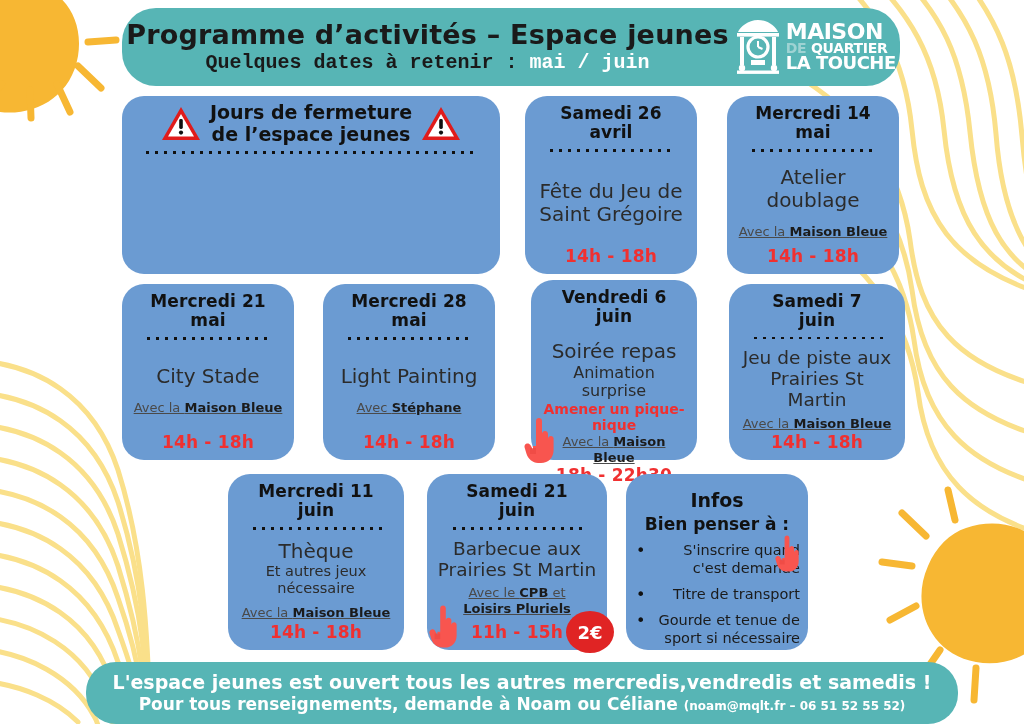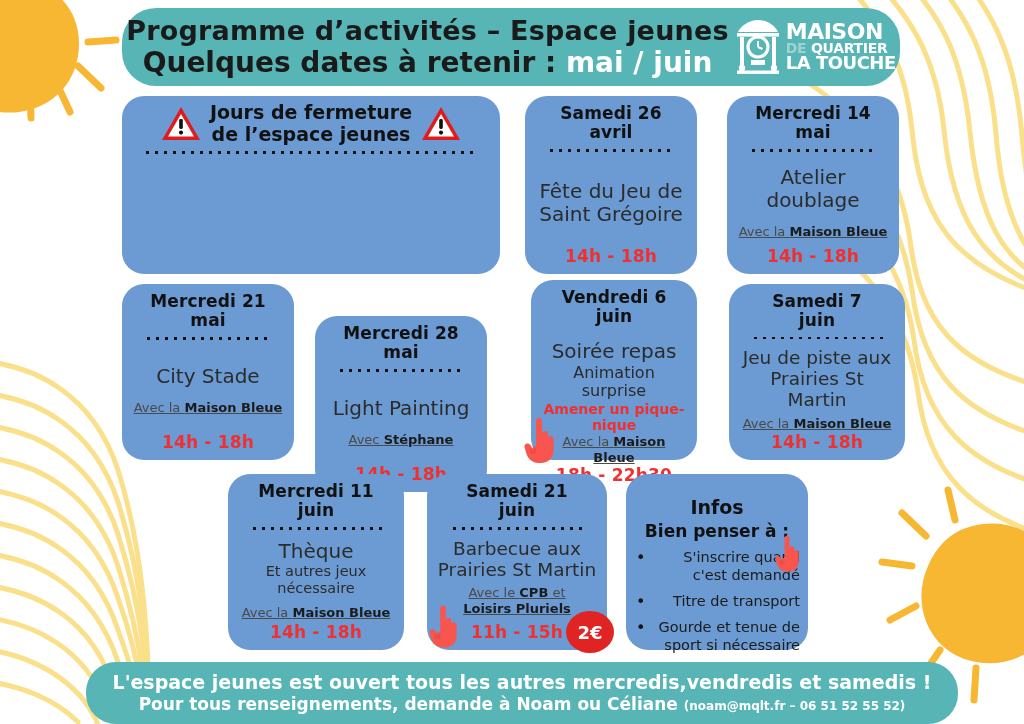--- a/index.html
+++ b/index.html
@@ -24,22 +24,22 @@
   #footer-banner{left:86px;top:662px;width:872px;height:62px;border-radius:30px;}
 
   .hdr-line1{
     font-family:"DejaVu Sans","Liberation Sans",sans-serif;
     font-weight:bold;font-size:27px;color:#1a1a1a;letter-spacing:.2px;
     white-space:nowrap;line-height:1.05;
   }
   .hdr-row{display:flex;align-items:center;justify-content:center;gap:0;}
   .hdr-texts{display:flex;flex-direction:column;align-items:center;}
   .hdr-line2{
-    font-weight:bold;font-size:28px;color:#1a1a1a;white-space:nowrap;
-    margin-top:3px;line-height:1.05;
+    font-weight:bold;font-size:20px;color:#1a1a1a;white-space:nowrap;
+    margin-top:3px;line-height:1.05;font-family:Liberation Mono, monospace;
   }
   .hdr-line2 .mj{color:#ffffff;}
 
   
   .logo{display:flex;align-items:center;gap:5px;margin-left:6px;}
   .logo-word{display:flex;flex-direction:column;line-height:.92;}
   .lw1{font-size:22px;font-weight:bold;color:#ffffff;letter-spacing:-.5px;}
   .lw2{font-size:14px;font-weight:bold;letter-spacing:-.3px;}
   .lw2 .dim{color:#9ed3d3;}
   .lw2 .br{color:#ffffff;}
@@ -261,21 +261,21 @@
     <div class="spacer"></div>
     <div class="title">City Stade</div>
     <div style="height:12px"></div>
     <div class="with">
       <span>Avec la </span><b>Maison Bleue</b>
     </div>
     <div class="spacer"></div>
     <div class="hours">14h - 18h</div>
   </div>
 
-  <div class="card" style="left:315px;top:284px;width:172px;height:176px;margin-top:32px;">
+  <div class="card" style="left:323px;top:284px;width:172px;height:176px;">
     <div class="date">Mercredi 28</div>
     <div class="date">mai</div>
     <div class="dotted"></div>
     <div class="spacer"></div>
     <div class="title">Light Painting</div>
     <div style="height:12px"></div>
     <div class="with">
       <span>Avec </span><b>Stéphane</b>
     </div>
     <div class="spacer"></div>
@@ -349,21 +349,21 @@
 
   <svg class="hand" style="left:429px;top:605px;" width="28" height="44" viewBox="0 0 30 46">
     <path d="M12 3 C12 1.3 13.3 0 15 0 C16.7 0 18 1.3 18 3 L18 20 L18 16 C18 14.3 19.3 13 21 13 C22.7 13 24 14.3 24 16 L24 21 C24 19.3 25.3 18 27 18 C28.4 18 29.6 19.1 29.6 20.6 L29.6 32 C29.6 39.7 24.3 45 17 45 L14 45 C8.6 45 4 40.8 2.4 35.6 L0.6 29.6 C0.1 27.9 1.1 26.1 2.8 25.6 C4.2 25.2 5.7 25.8 6.4 27.1 L9 31.5 L9 28 L12 28 Z" fill="#f8554f"></path>
     <path d="M6 30 L12 30 L12 36 L6 36 Z" fill="#e8443e" opacity=".5"></path>
   </svg>
 
   <div class="price-badge" style="left:566px;top:611px;width:48px;height:42px;">
     <span>2€</span>
   </div>
 
-  <div class="card" id="card-infos" style="left:626px;top:474px;width:182px;height:176px;padding:23px 8px;">
+  <div class="card" id="card-infos" style="left:626px;top:474px;width:182px;height:176px;padding:16px 8px;">
     <div class="infos-title">Infos</div>
     <div class="infos-sub">Bien penser à :</div>
     <ul class="bullets">
       <li>S'inscrire quand c'est demandé</li>
       <li>Titre de transport</li>
       <li>Gourde et tenue de sport si nécessaire</li>
     </ul>
   </div>
 
   <svg class="hand" style="left:775px;top:535px;" width="24" height="38" viewBox="0 0 30 46">

